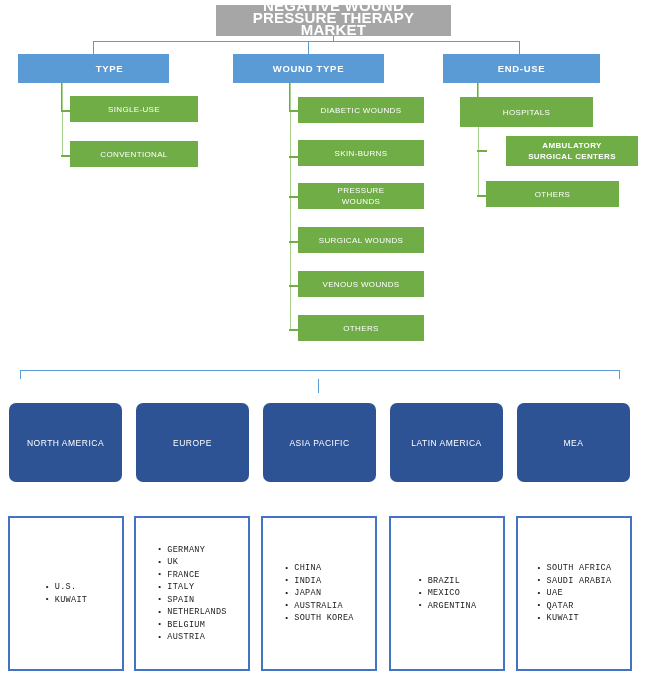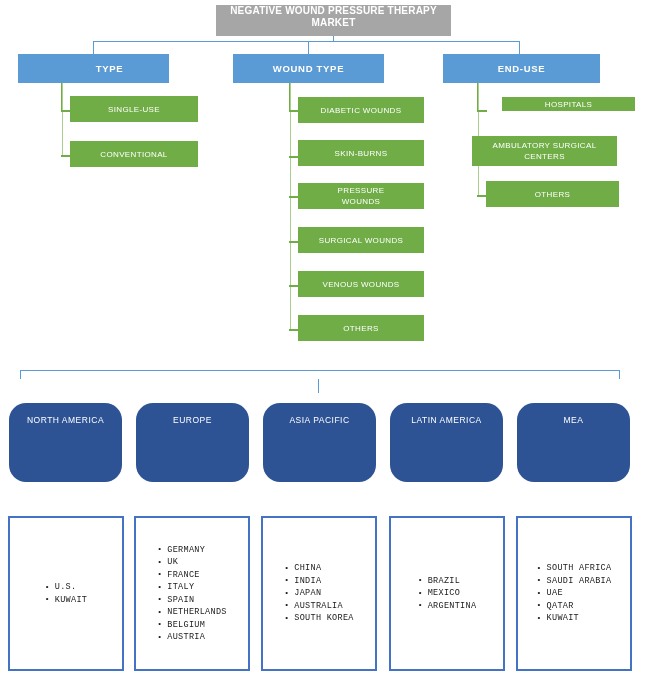--- a/index.html
+++ b/index.html
@@ -6,22 +6,22 @@
   body{
     width:659px;height:677px;position:relative;overflow:hidden;
     font-family:"Liberation Sans","DejaVu Sans",sans-serif;
     -webkit-font-smoothing:antialiased;
   }
   .abs{position:absolute;box-sizing:border-box;}
 
   
   .root-box{
     background:#a6a6a6;color:#ffffff;
-    display:flex;align-items:flex-start;justify-content:center;text-align:center;
-    font-size:10px;font-weight:bold;letter-spacing:.2px;line-height:12px;
+    display:flex;align-items:flex-end;justify-content:center;text-align:center;
+    font-size:15px;font-weight:bold;letter-spacing:.2px;line-height:12px;
     padding:0 6px;
   }
 
   
   .cat-box{
     background:#5b9bd5;color:#ffffff;
     display:flex;align-items:center;justify-content:center;text-align:center;
     font-size:9.5px;font-weight:bold;letter-spacing:.7px;
   }
 
@@ -38,23 +38,23 @@
   .gln-v{background:#a9d18e;width:1px;}
   .gln-v-dark{background:#70ad47;width:2px;}
   .gln-h-dark{background:#70ad47;height:2px;}
 
   
   .brk{border:1px solid #5b9bd5;border-bottom:none;height:9px;}
   .brk-stub{background:#5b9bd5;width:1px;}
 
   
   .region-box{
-    background:#2e5395;color:#ffffff;border-radius:17px;
-    display:flex;justify-content:center;text-align:center;
-    font-size:8.5px;letter-spacing:.5px;padding:12px 4px;
+    background:#2e5395;color:#ffffff;border-radius:7px;
+    display:flex;align-items:center;justify-content:center;text-align:center;
+    font-size:8.5px;letter-spacing:.5px;padding:0 4px;
   }
 
   
   .country-box{
     border:2px solid #4472c4;background:#ffffff;
     display:flex;align-items:center;justify-content:center;
   }
   .country-box ul{
     list-style:none;margin:0;padding:0;
     font-size:8.5px;color:#1a1a1a;line-height:12.5px;letter-spacing:.3px;
@@ -128,24 +128,24 @@
 
 <div class="abs cat-box" style="left:443px;top:54px;width:157px;height:29px;">
   <span>END-USE</span>
 </div>
 <div class="abs gln-v-dark" style="left:477px;top:83px;height:28px;"></div>
 <div class="abs gln-v" style="left:478px;top:83px;height:112px;"></div>
 <div class="abs gln-h-dark" style="left:477px;top:110px;width:10px;"></div>
 <div class="abs gln-h-dark" style="left:477px;top:150px;width:10px;"></div>
 <div class="abs gln-h-dark" style="left:477px;top:195px;width:10px;"></div>
 
-<div class="abs leaf-box" style="left:502px;top:97px;width:133px;height:14px;text-align:center;">
+<div class="abs leaf-box" style="left:460px;top:97px;width:133px;height:30px;text-align:center;">
   <span>HOSPITALS</span>
 </div>
-<div class="abs leaf-box" style="left:472px;top:136px;width:145px;height:30px;">
+<div class="abs leaf-box" style="left:506px;top:136px;width:132px;height:30px;font-weight:bold;">
   <span>AMBULATORY SURGICAL CENTERS</span>
 </div>
 <div class="abs leaf-box" style="left:486px;top:181px;width:133px;height:26px;">
   <span>OTHERS</span>
 </div>
 
 <div class="abs brk" style="left:20px;top:370px;width:600px;"></div>
 <div class="abs brk-stub" style="left:318px;top:379px;height:14px;"></div>
 
 <div class="abs region-box" style="left:9px;top:403px;width:113px;height:79px;">

